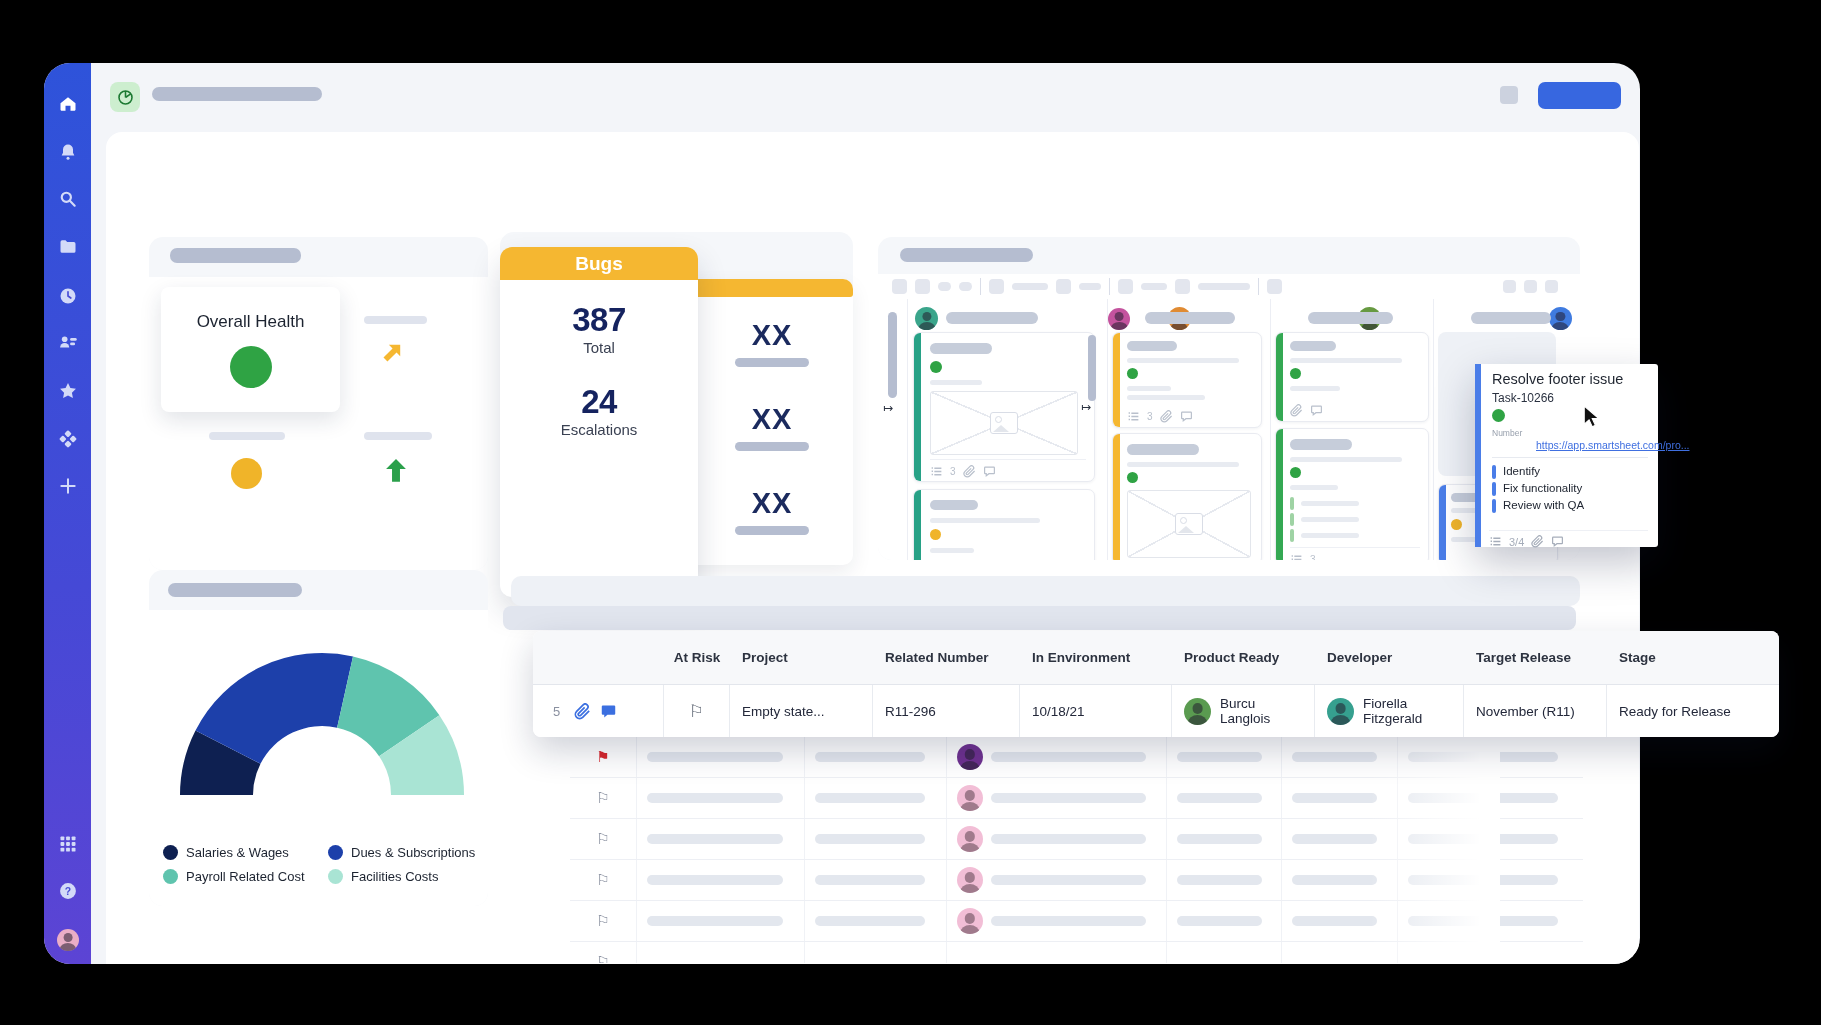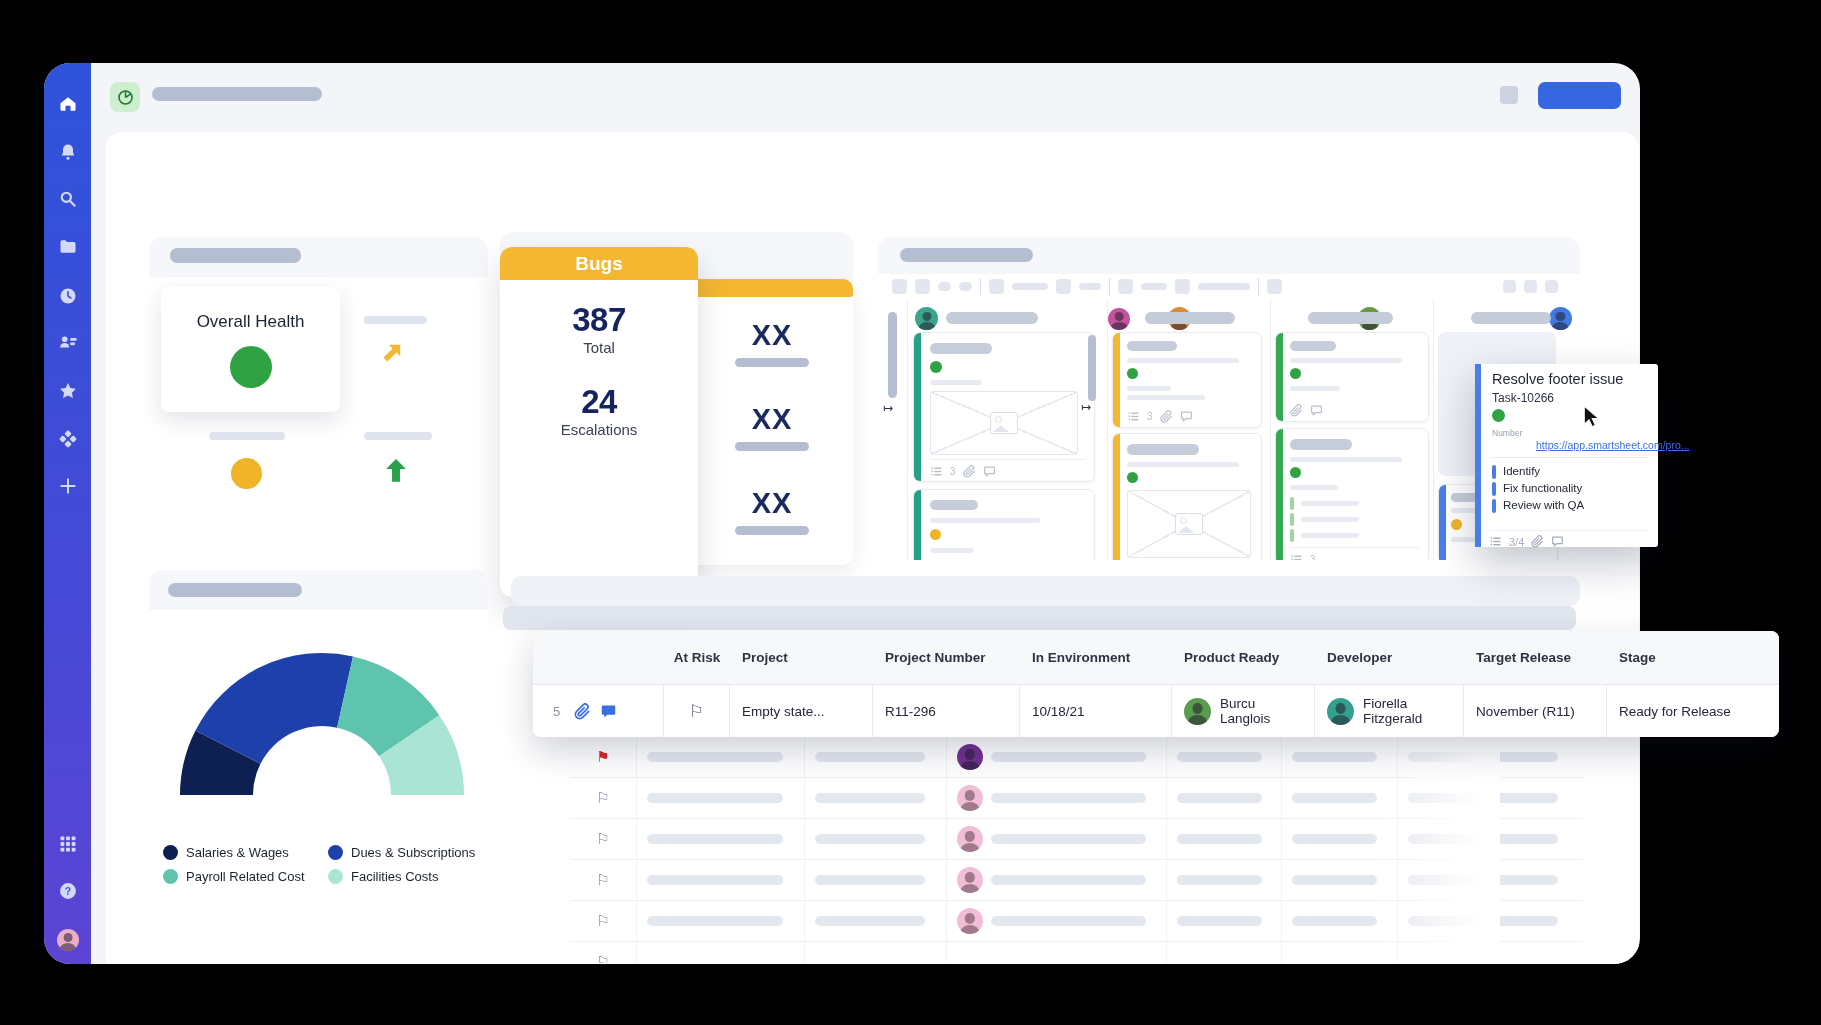--- a/index.html
+++ b/index.html
@@ -612,21 +612,21 @@
         <span class="dot" style="background: rgb(169, 228, 212);"></span>
         <span>Facilities Costs</span>
       </div>
   </div>
 
   <div class="abs sheet">
     <div class="sheet-head">
       <div class="hc" style="width:131px;"></div>
       <div class="hc" style="width:66px;justify-content:center;padding:0;">At Risk</div>
       <div class="hc" style="width:143px;">Project</div>
-      <div class="hc" style="width:147px;">Project Number</div>
+      <div class="hc" style="width:147px;">Related Number</div>
       <div class="hc" style="width:152px;">In Environment</div>
       <div class="hc" style="width:143px;">Product Ready</div>
       <div class="hc" style="width:149px;">Developer</div>
       <div class="hc" style="width:143px;">Target Release</div>
       <div class="hc" style="width:172px;">Stage</div>
     </div>
     <div class="sheet-row">
       <div class="rc" style="width:131px;padding-left:20px;">
         <span class="rownum">5</span>
         <span class="rowicons">

